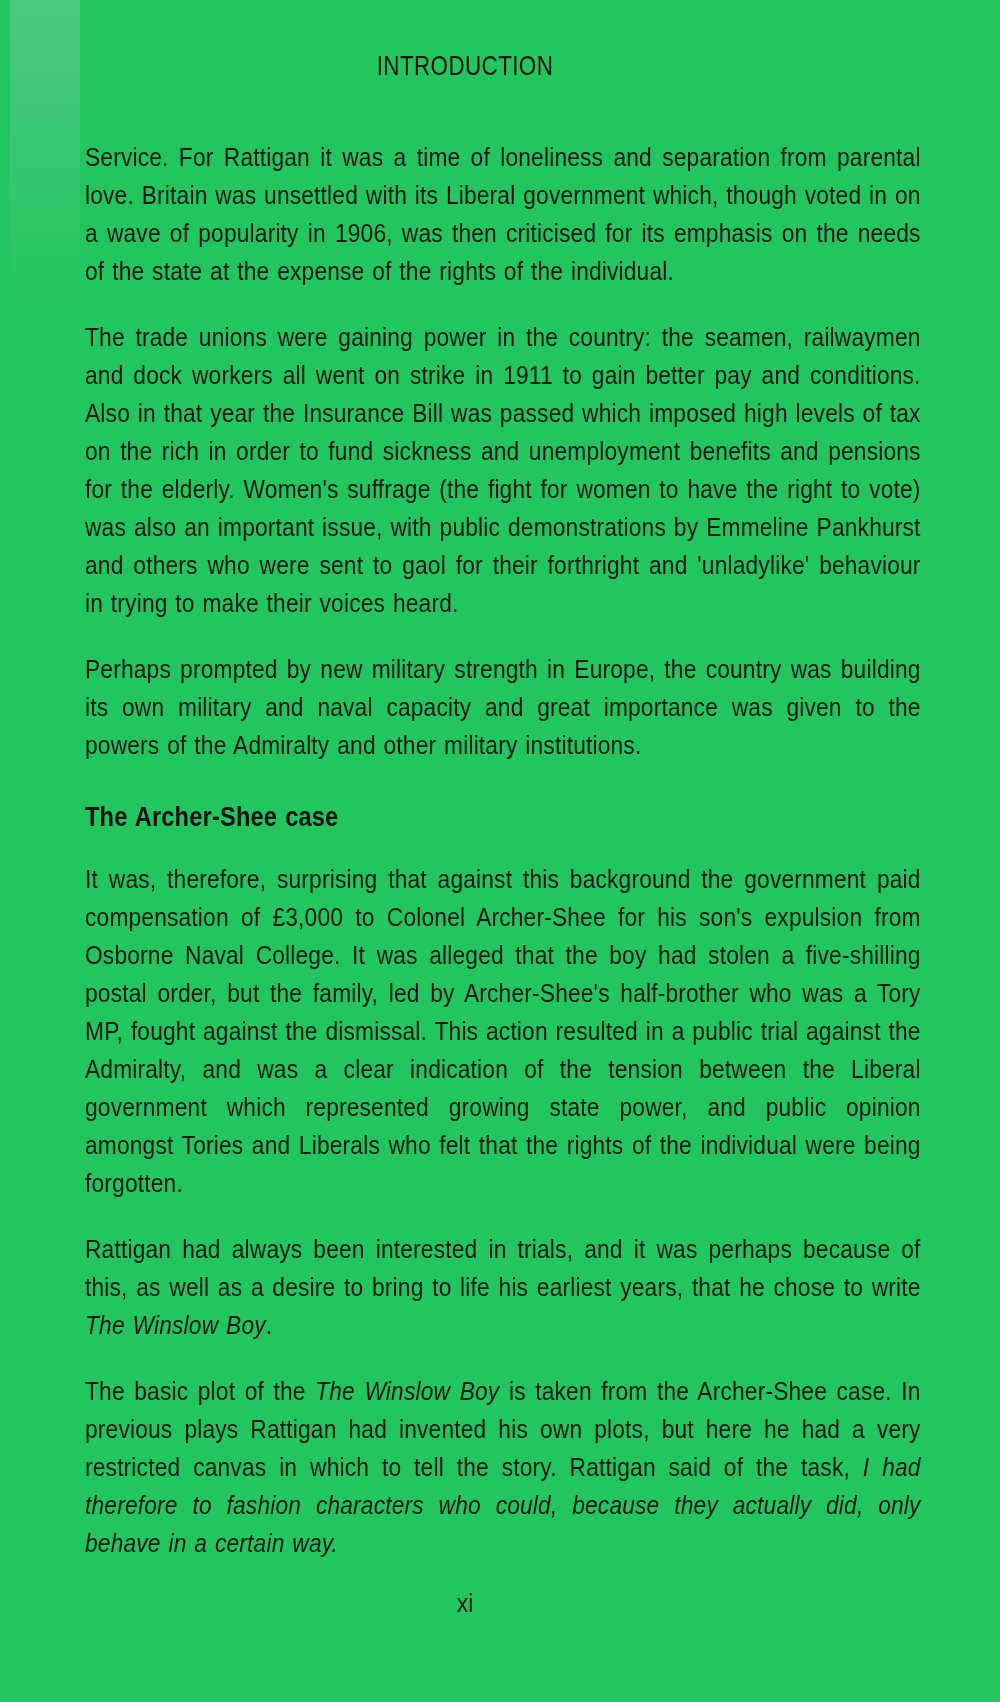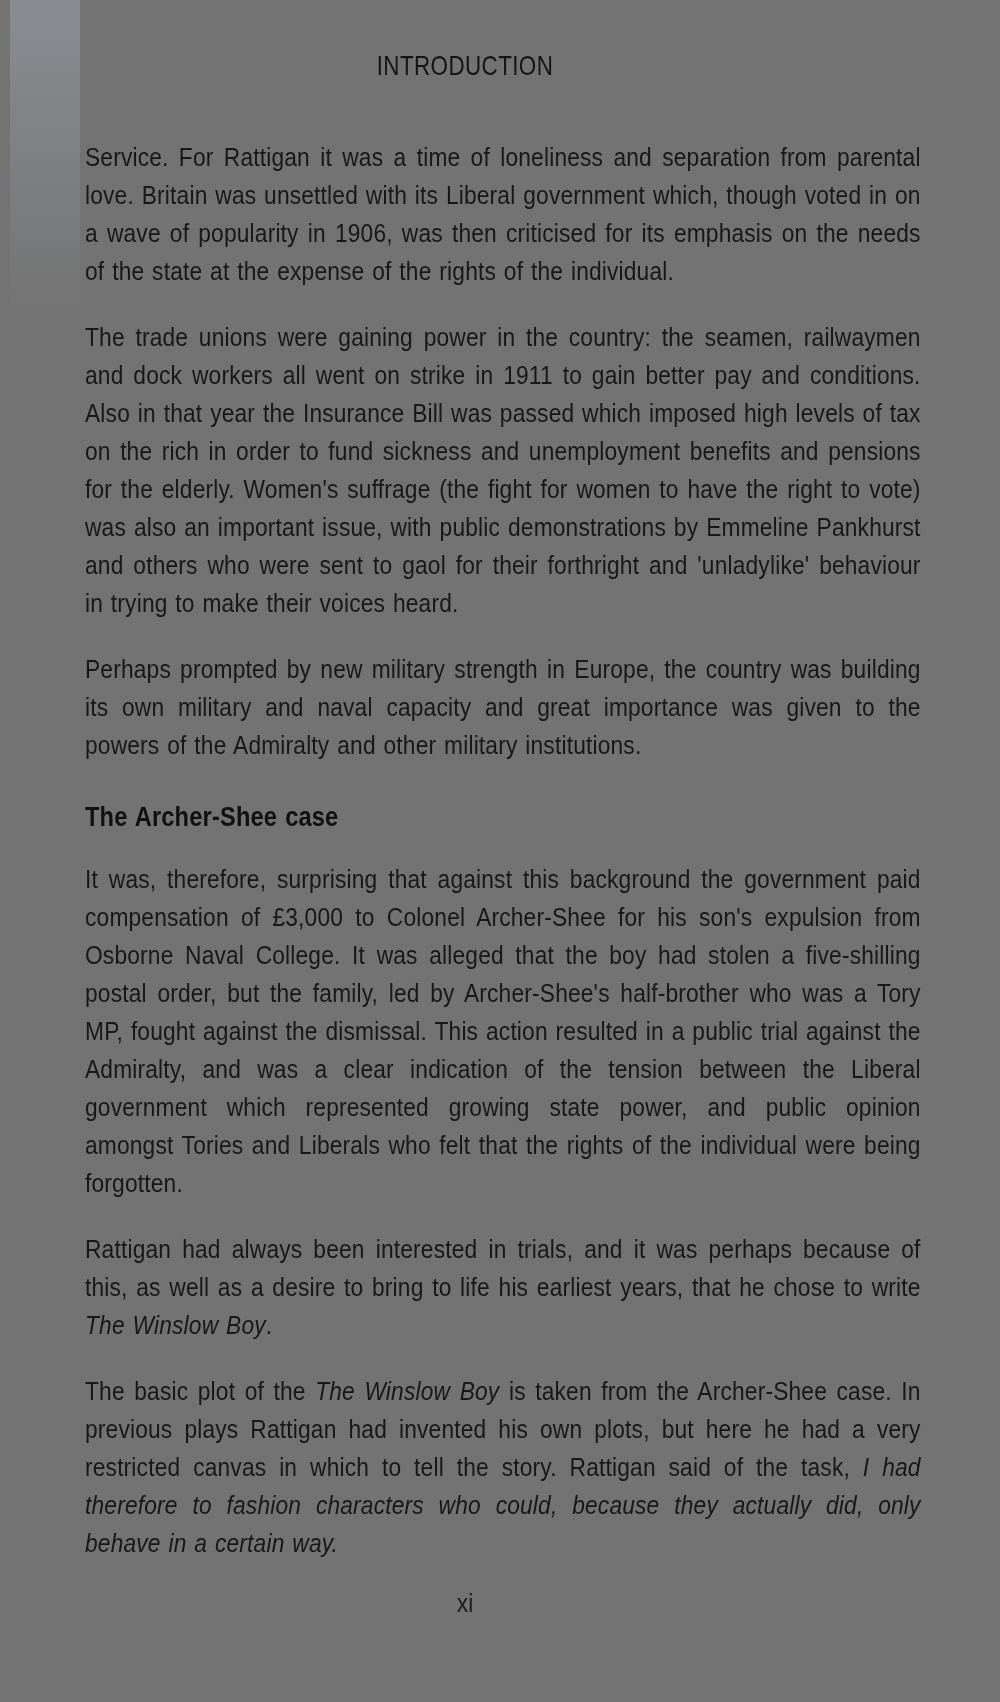--- a/index.html
+++ b/index.html
@@ -4,21 +4,21 @@
 <style>
   html, body {
     margin: 0;
     padding: 0;
     background: #ffffff;
   }
   .page {
     position: relative;
     width: 1000px;
     height: 1702px;
-    background: #737373;
+    background: #22c55e;
     overflow: hidden;
     font-family: "Liberation Sans", sans-serif;
     color: #181818;
   }
   
   .scan-shade {
     position: absolute;
     left: 10px;
     top: 0;
     width: 70px;

